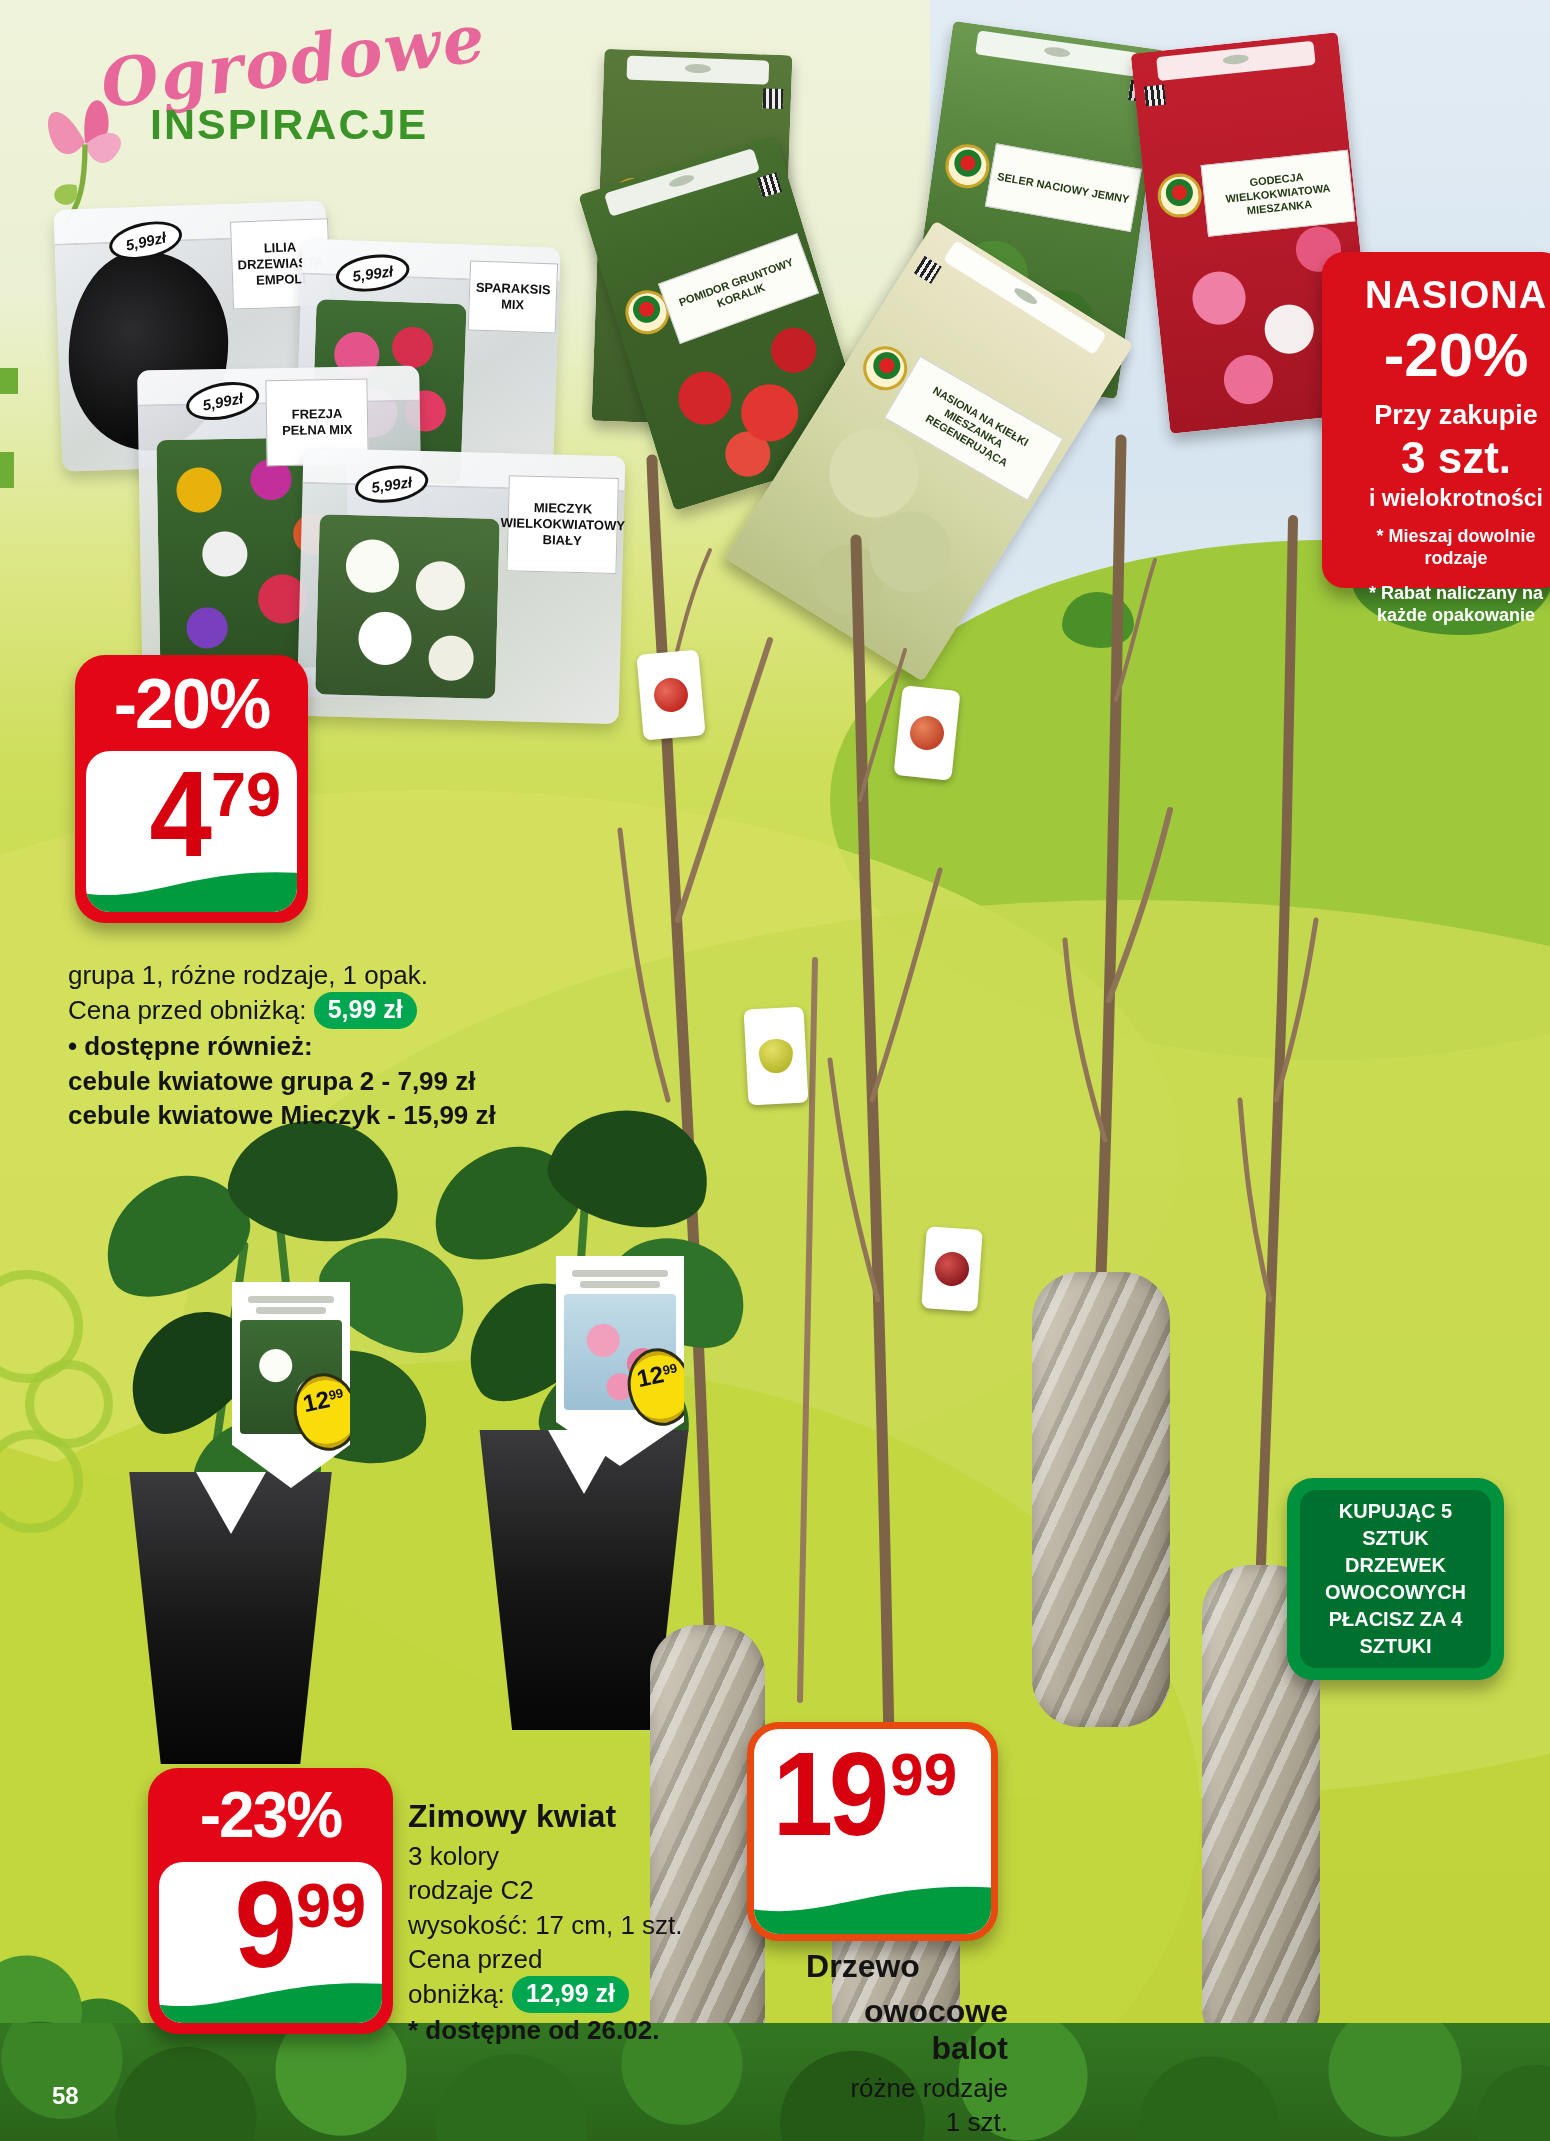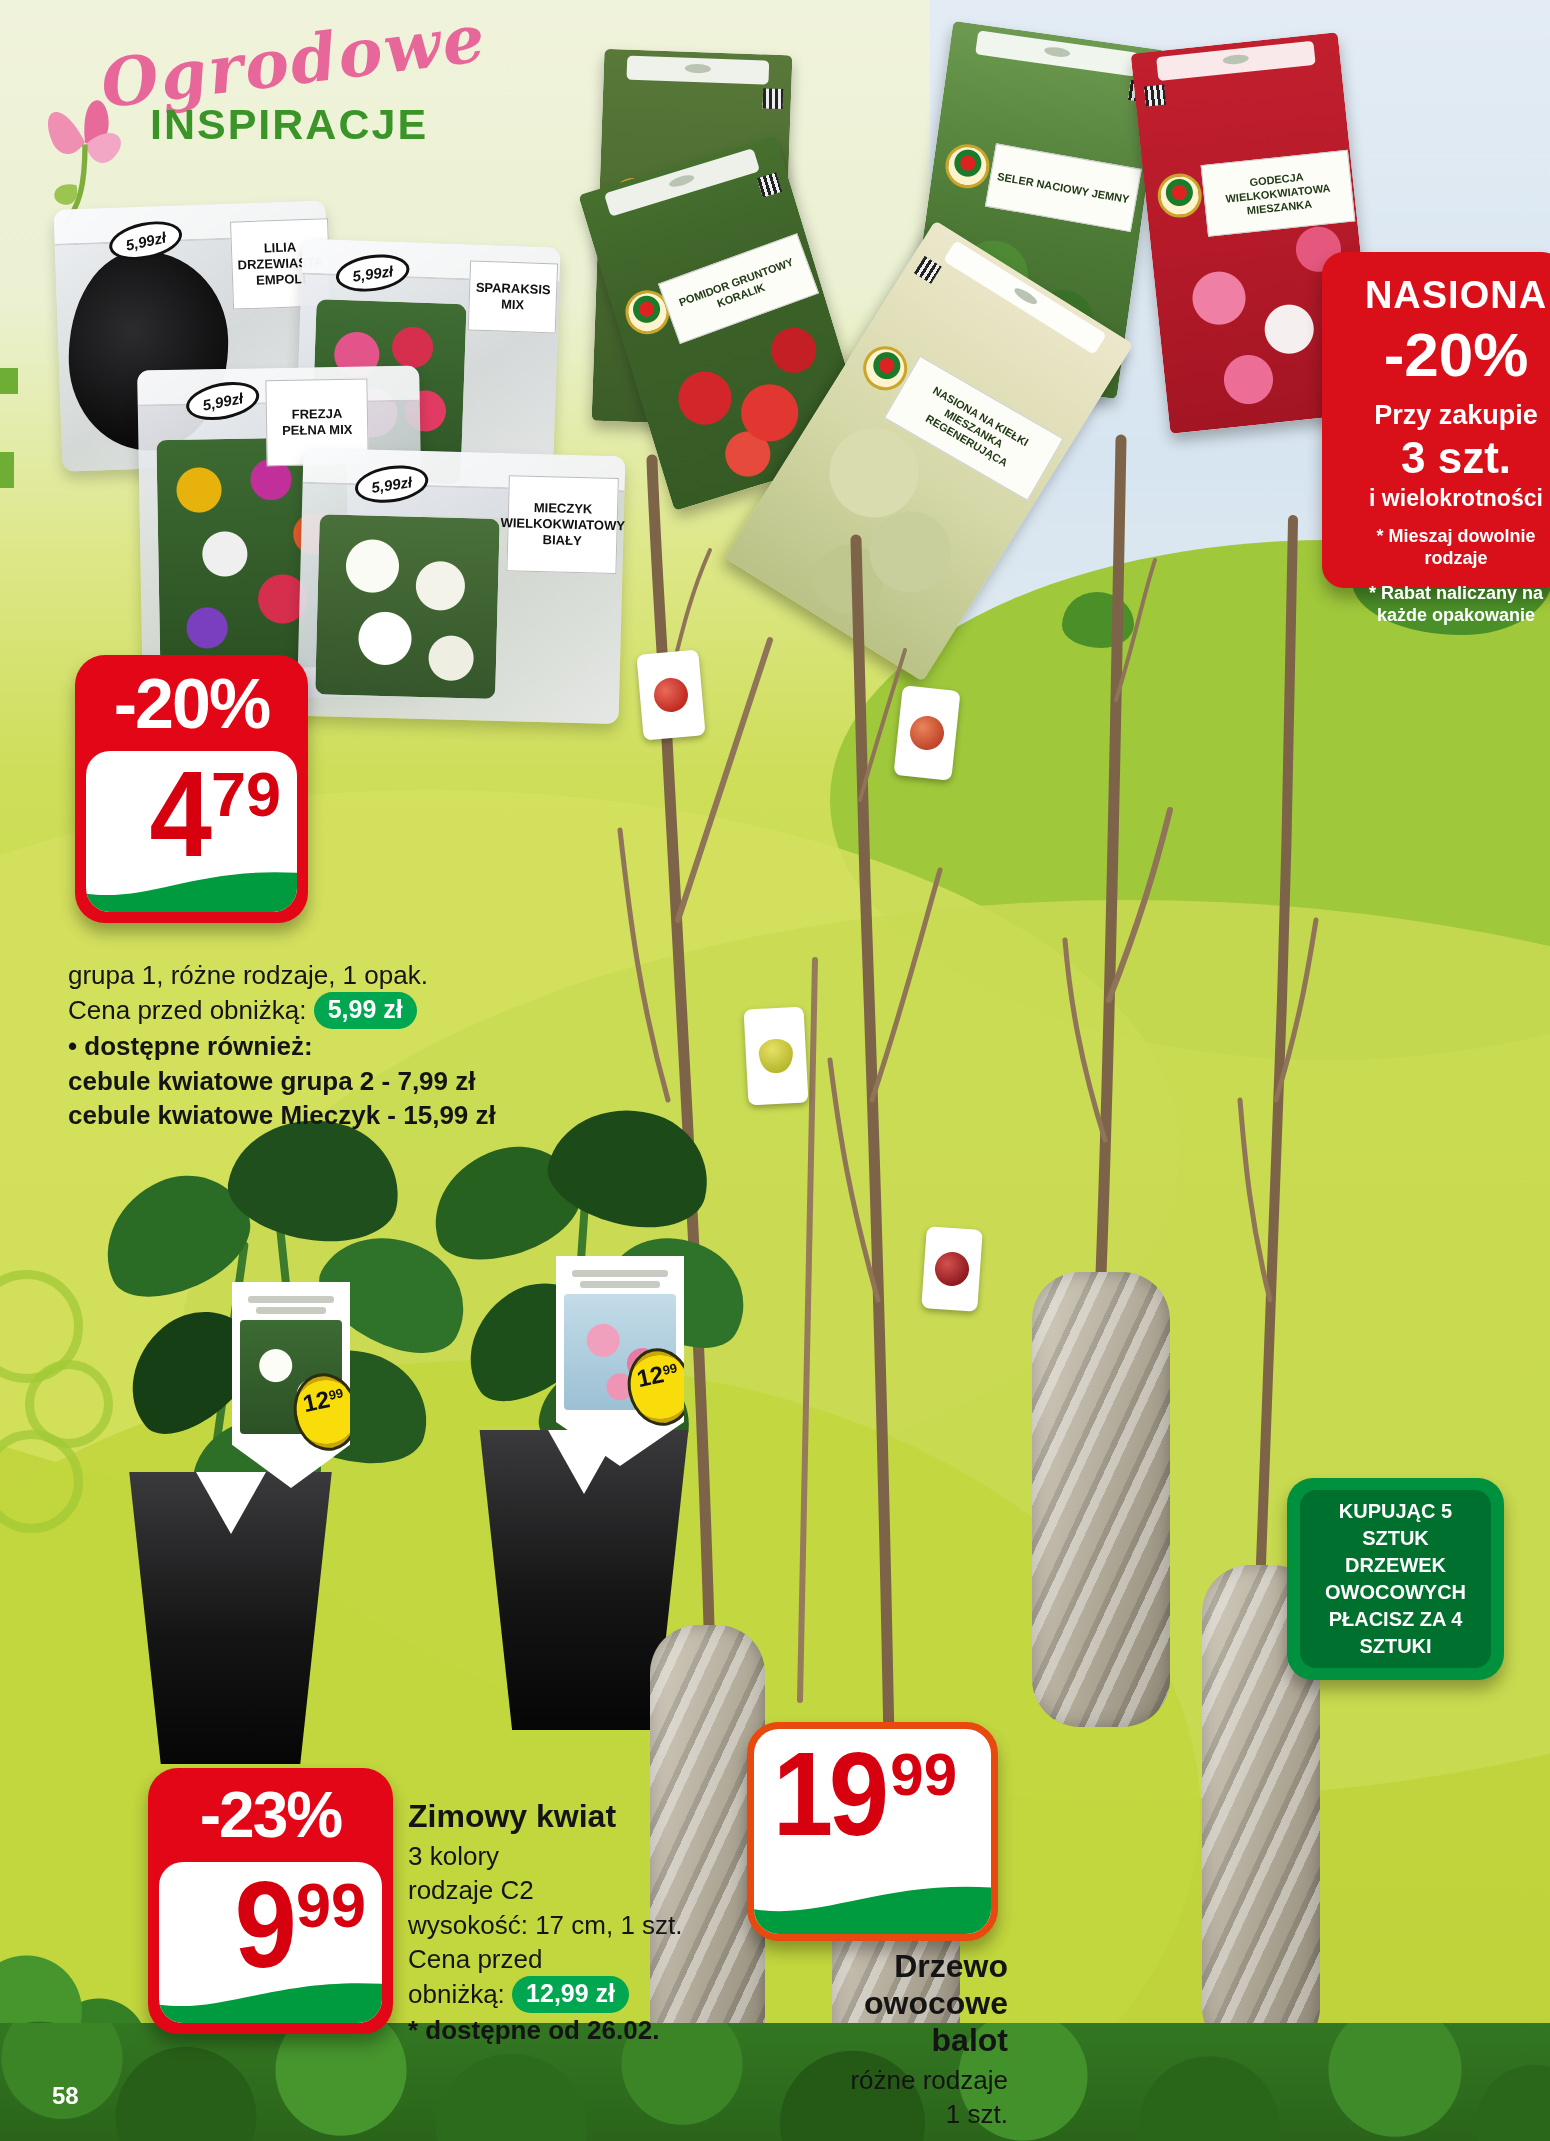--- a/index.html
+++ b/index.html
@@ -379,21 +379,21 @@
     <svg class="swoosh" viewBox="0 0 100 40" preserveAspectRatio="none" style="height:62px;">
         <path d="M0 24 C30 31 52 6 100 10 L100 40 0 40 Z" fill="#009b3e"></path>
       </svg>
     <div class="pricewrap" style="left:14px;right:auto;top:14px;">
       <span class="main" style="font-size:118px;">19</span>
       <span class="sup" style="font-size:60px;">99</span>
     </div>
   </div>
 
   <div class="abs tblock" style="left:718px;top:1948px;width:290px;text-align:right;z-index:50;">
-    <div class="title" style="margin-bottom:0;">Drzewo</div>
+    <div class="title" style="margin-bottom:8px;text-align:center;">Drzewo</div>
     <div class="title" style="margin-bottom:0;">owocowe</div>
     <div class="title">balot</div>
     <div class="ln">różne rodzaje</div>
     <div class="ln">1 szt.</div>
   </div>
 
   <div class="abs pbadge" style="left:148px;top:1768px;width:245px;height:266px;z-index:50;">
     <div class="disc" style="font-size:64px;height:94px;">-23%</div>
     <div class="panel" style="top:94px;">
       <svg class="swoosh" viewBox="0 0 100 40" preserveAspectRatio="none">

